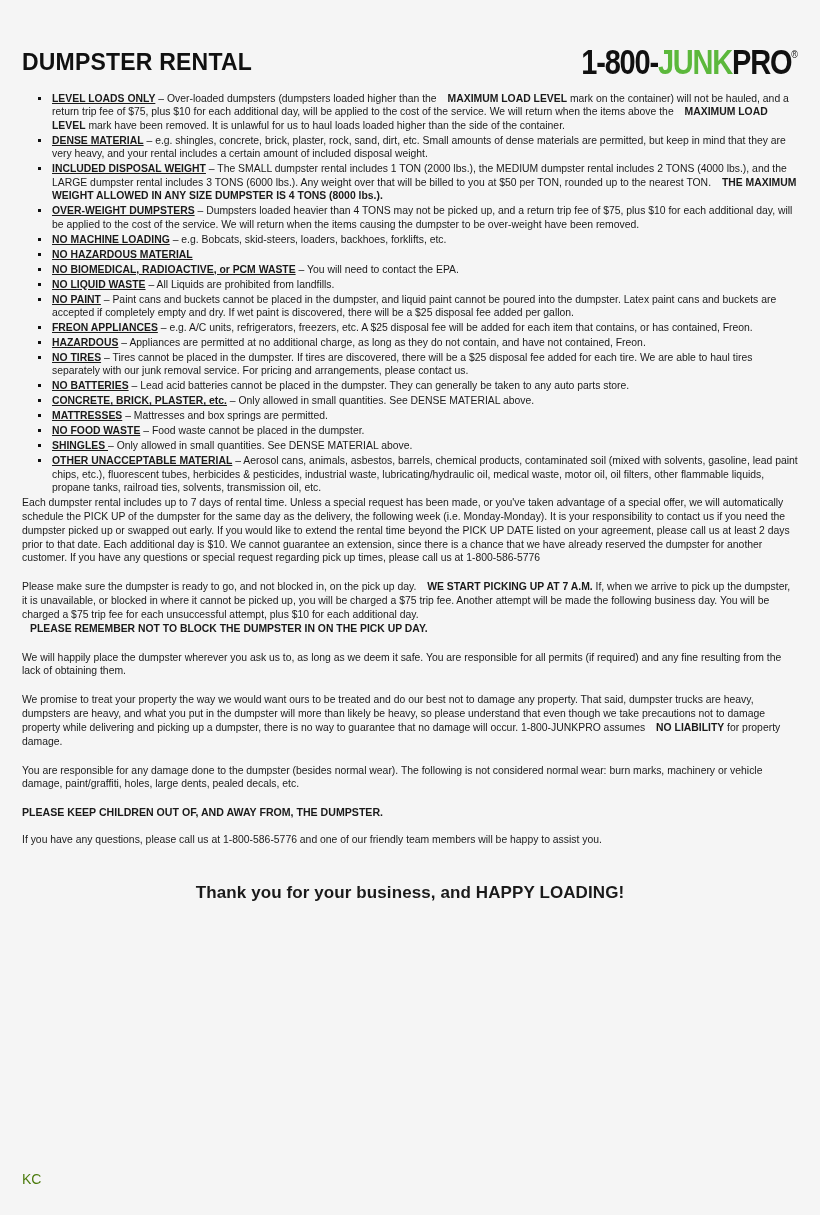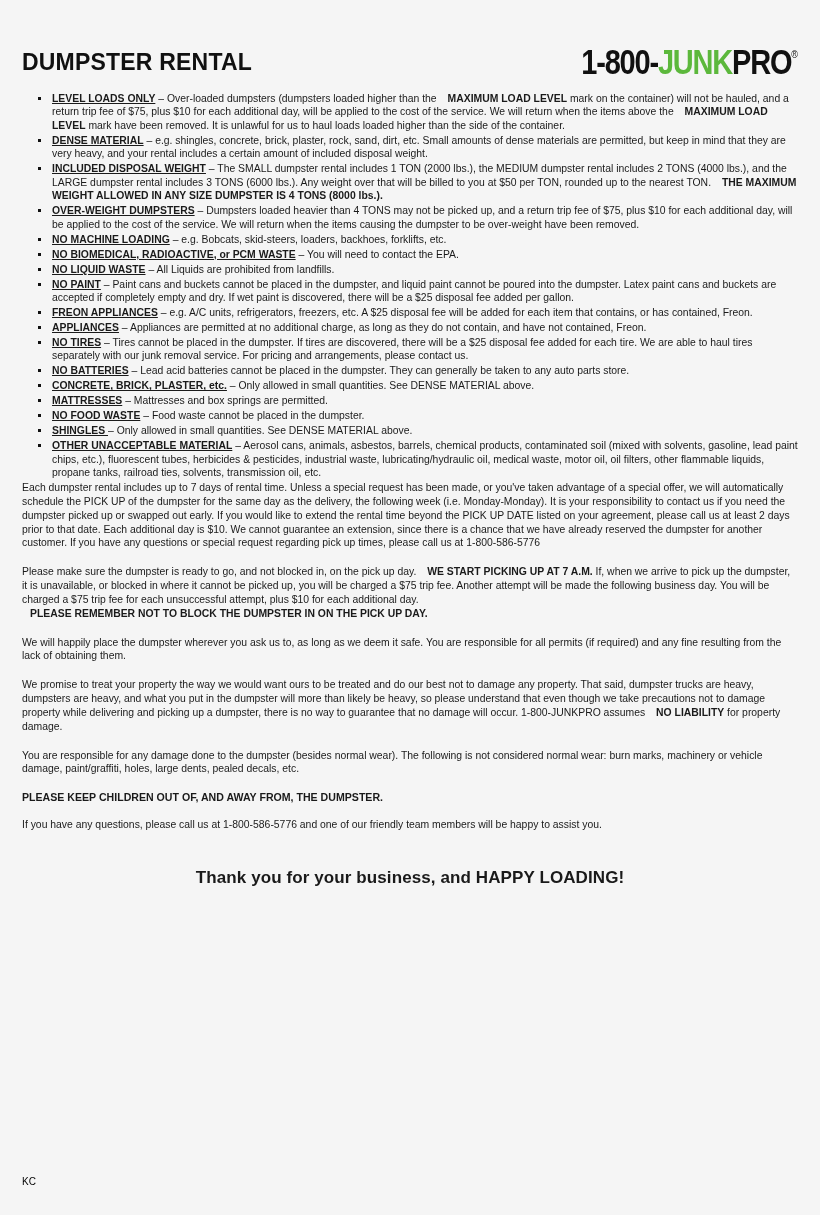--- a/index.html
+++ b/index.html
@@ -132,22 +132,22 @@
     font-size: 17px;
     font-weight: bold;
     margin: 36px 0 0 0;
     letter-spacing: 0.1px;
   }
 
   .initials {
     position: absolute;
     left: 22px;
     bottom: 28px;
-    font-size: 10px;
-    color: #000000;
+    font-size: 14px;
+    color: #4d7c0f;
   }
 </style>
 </head>
 <body>
 
 <div class="page">
 
   <div class="header">
     <h1 class="doc-title">DUMPSTER RENTAL</h1>
     <div class="logo">
@@ -164,30 +164,31 @@
     <li><span class="term">LEVEL LOADS ONLY</span><span> – </span><span>Over-loaded dumpsters (dumpsters loaded higher than the </span><span class="strong">MAXIMUM LOAD LEVEL</span><span> mark on the container) will not be hauled, and a return trip fee of $75, plus $10 for each additional day, will be applied to the cost of the service. We will return when the items above the </span><span class="strong">MAXIMUM LOAD LEVEL</span><span> mark have been removed. It is unlawful for us to haul loads loaded higher than the side of the container.</span></li>
 
     <li><span class="term">DENSE MATERIAL</span><span> – </span><span>e.g. shingles, concrete, brick, plaster, rock, sand, dirt, etc. Small amounts of dense materials are permitted, but keep in mind that they are very heavy, and your rental includes a certain amount of included disposal weight.</span></li>
 
     <li><span class="term">INCLUDED DISPOSAL WEIGHT</span><span> – </span><span>The SMALL dumpster rental includes 1 TON (2000 lbs.), the MEDIUM dumpster rental includes 2 TONS (4000 lbs.), and the LARGE dumpster rental includes 3 TONS (6000 lbs.). Any weight over that will be billed to you at $50 per TON, rounded up to the nearest TON. </span><span class="strong">THE MAXIMUM WEIGHT ALLOWED IN ANY SIZE DUMPSTER IS 4 TONS (8000 lbs.).</span></li>
 
     <li><span class="term">OVER-WEIGHT DUMPSTERS</span><span> – </span><span>Dumpsters loaded heavier than 4 TONS may not be picked up, and a return trip fee of $75, plus $10 for each additional day, will be applied to the cost of the service. We will return when the items causing the dumpster to be over-weight have been removed.</span></li>
 
     <li><span class="term">NO MACHINE LOADING</span><span> – </span><span>e.g. Bobcats, skid-steers, loaders, backhoes, forklifts, etc.</span></li>
 
+    <li><span class="term">NO HAZARDOUS MATERIAL</span><span></span><span></span></li>
 
     <li><span class="term">NO BIOMEDICAL, RADIOACTIVE, or PCM WASTE</span><span> – </span><span>You will need to contact the EPA.</span></li>
 
     <li><span class="term">NO LIQUID WASTE</span><span> – </span><span>All Liquids are prohibited from landfills.</span></li>
 
     <li><span class="term">NO PAINT</span><span> – </span><span>Paint cans and buckets cannot be placed in the dumpster, and liquid paint cannot be poured into the dumpster. Latex paint cans and buckets are accepted if completely empty and dry. If wet paint is discovered, there will be a $25 disposal fee added per gallon.</span></li>
 
     <li><span class="term">FREON APPLIANCES</span><span> – </span><span>e.g. A/C units, refrigerators, freezers, etc. A $25 disposal fee will be added for each item that contains, or has contained, Freon.</span></li>
 
-    <li><span class="term">APPLIANCES</span><span> – </span><span>Appliances are permitted at no additional charge, as long as they do not contain, and have not contained, Freon.</span></li>
+    <li><span class="term">HAZARDOUS</span><span> – </span><span>Appliances are permitted at no additional charge, as long as they do not contain, and have not contained, Freon.</span></li>
 
     <li><span class="term">NO TIRES</span><span> – </span><span>Tires cannot be placed in the dumpster. If tires are discovered, there will be a $25 disposal fee added for each tire. We are able to haul tires separately with our junk removal service. For pricing and arrangements, please contact us.</span></li>
 
     <li><span class="term">NO BATTERIES</span><span> – </span><span>Lead acid batteries cannot be placed in the dumpster. They can generally be taken to any auto parts store.</span></li>
 
 
     <li><span class="term">CONCRETE, BRICK, PLASTER, etc.</span><span> – </span><span>Only allowed in small quantities. See DENSE MATERIAL above.</span></li>
 
     <li><span class="term">MATTRESSES</span><span> – </span><span>Mattresses and box springs are permitted.</span></li>
 

